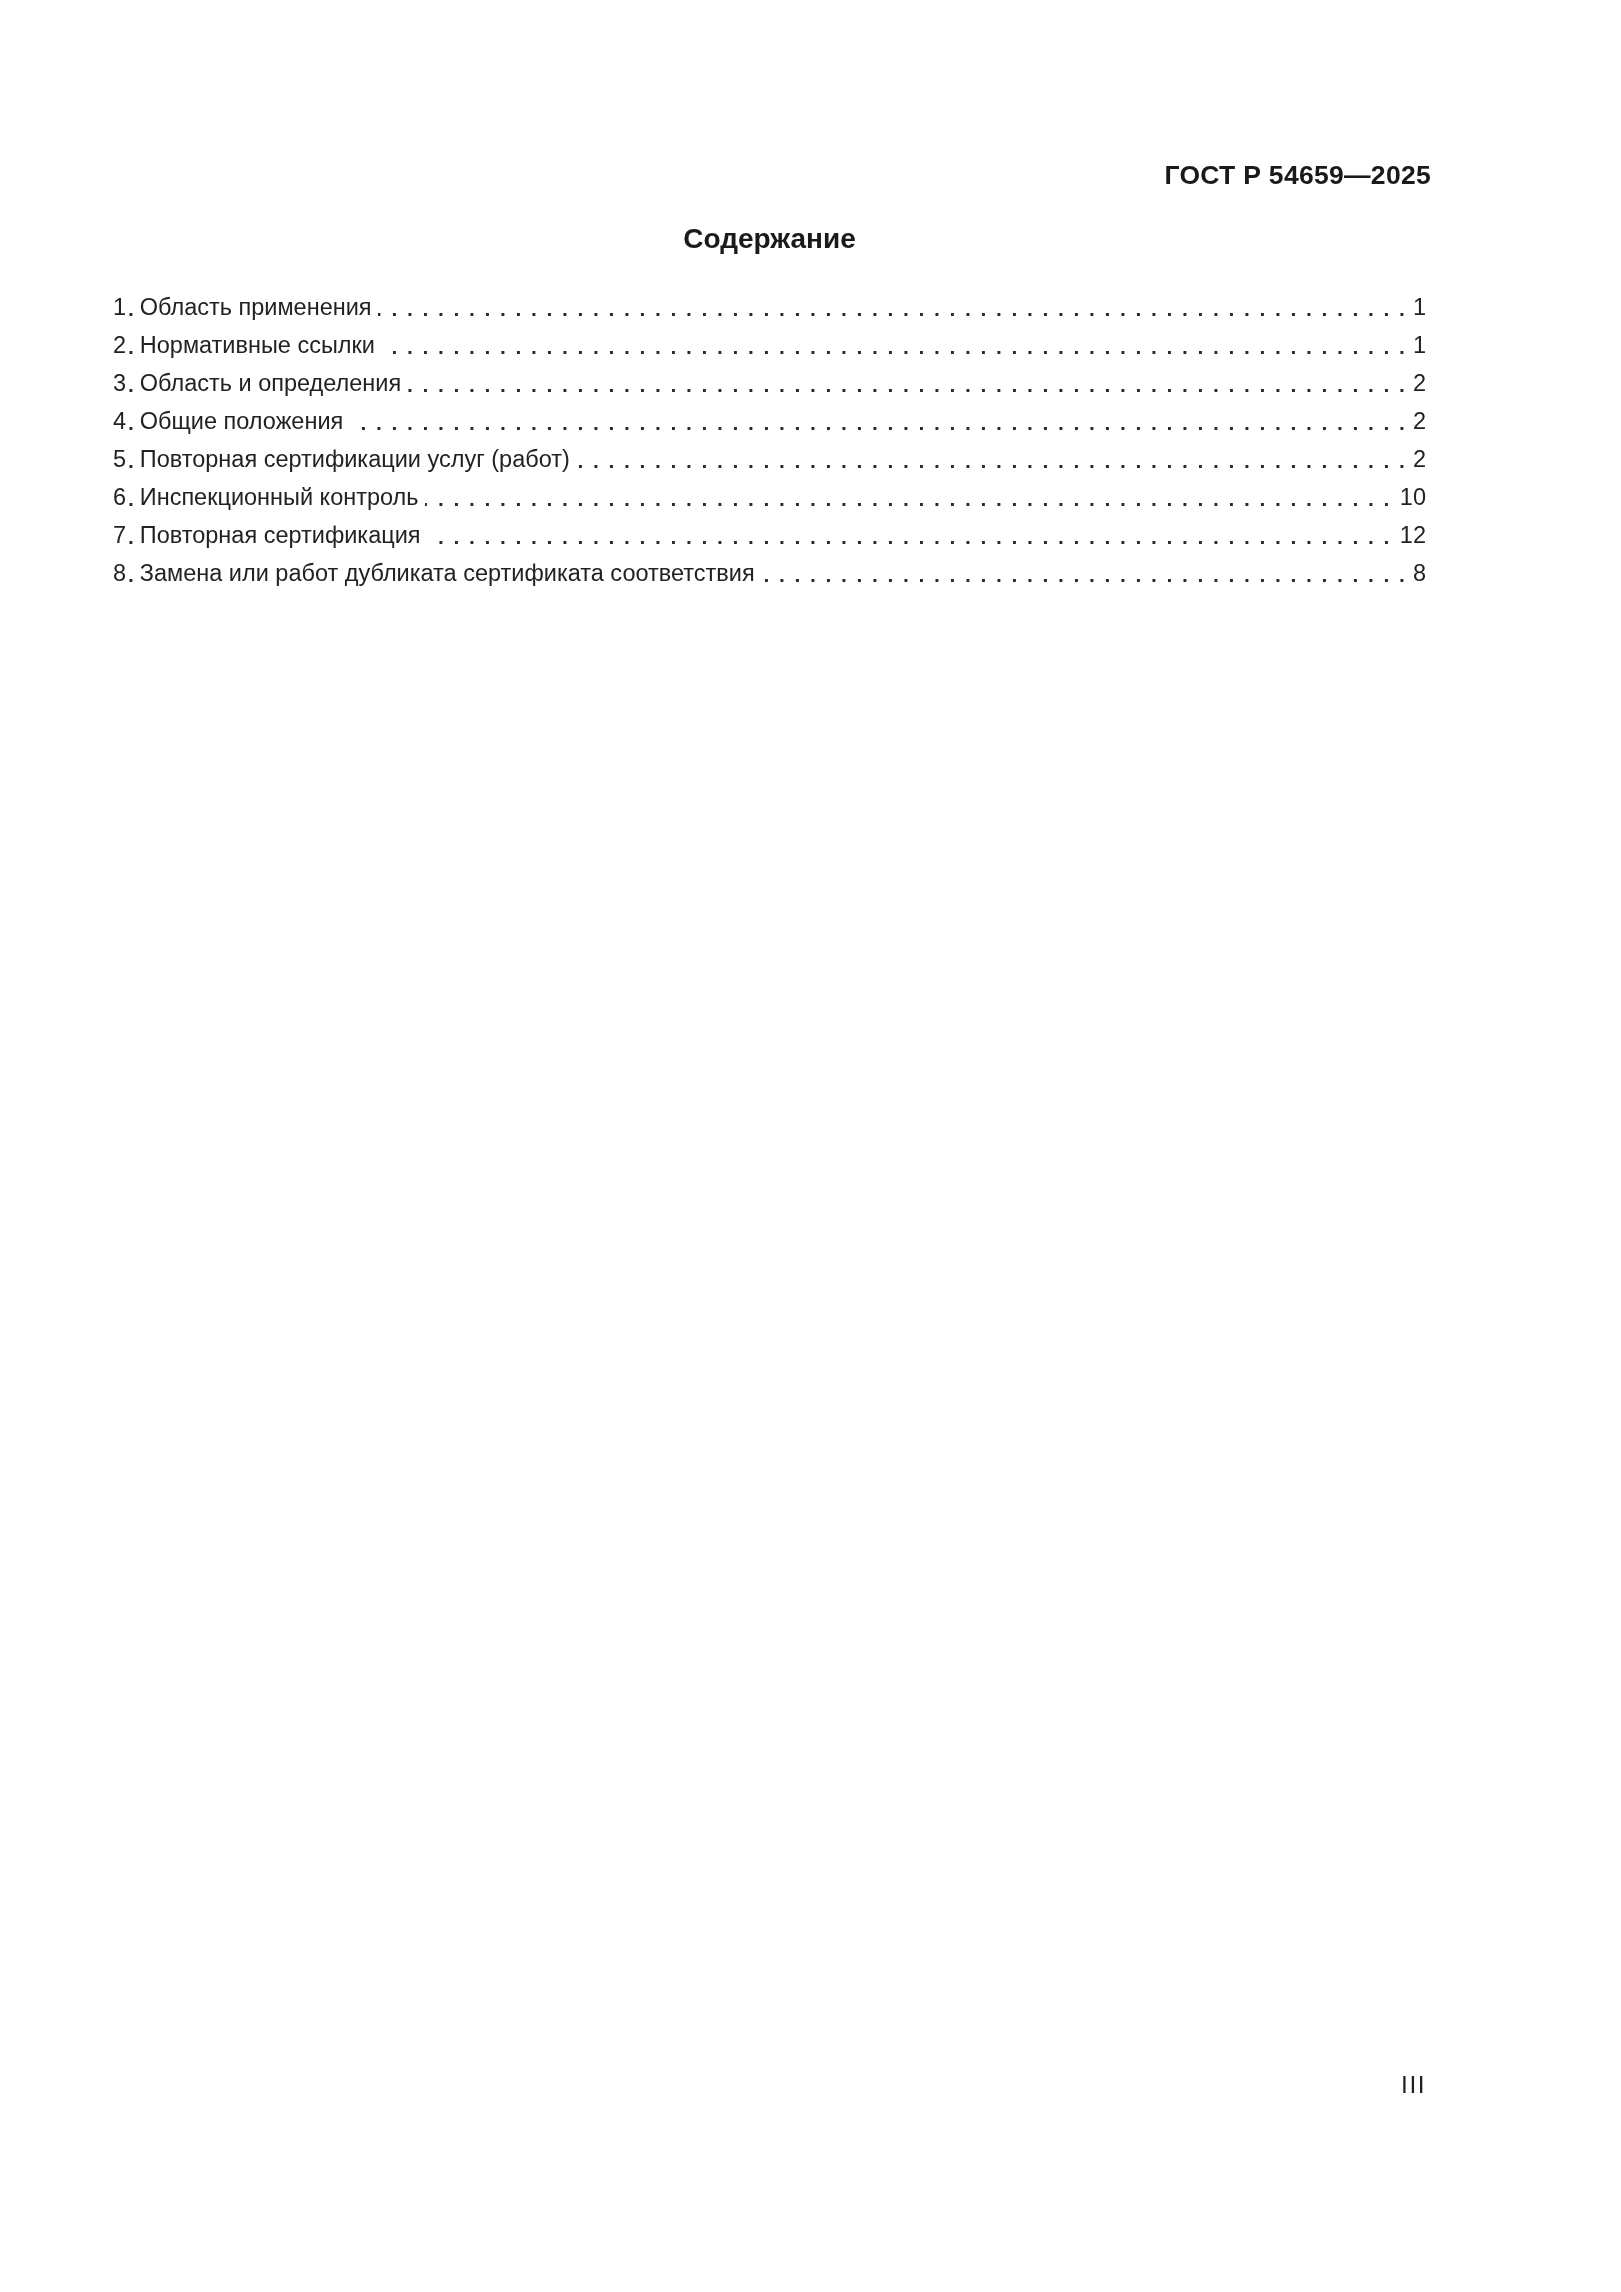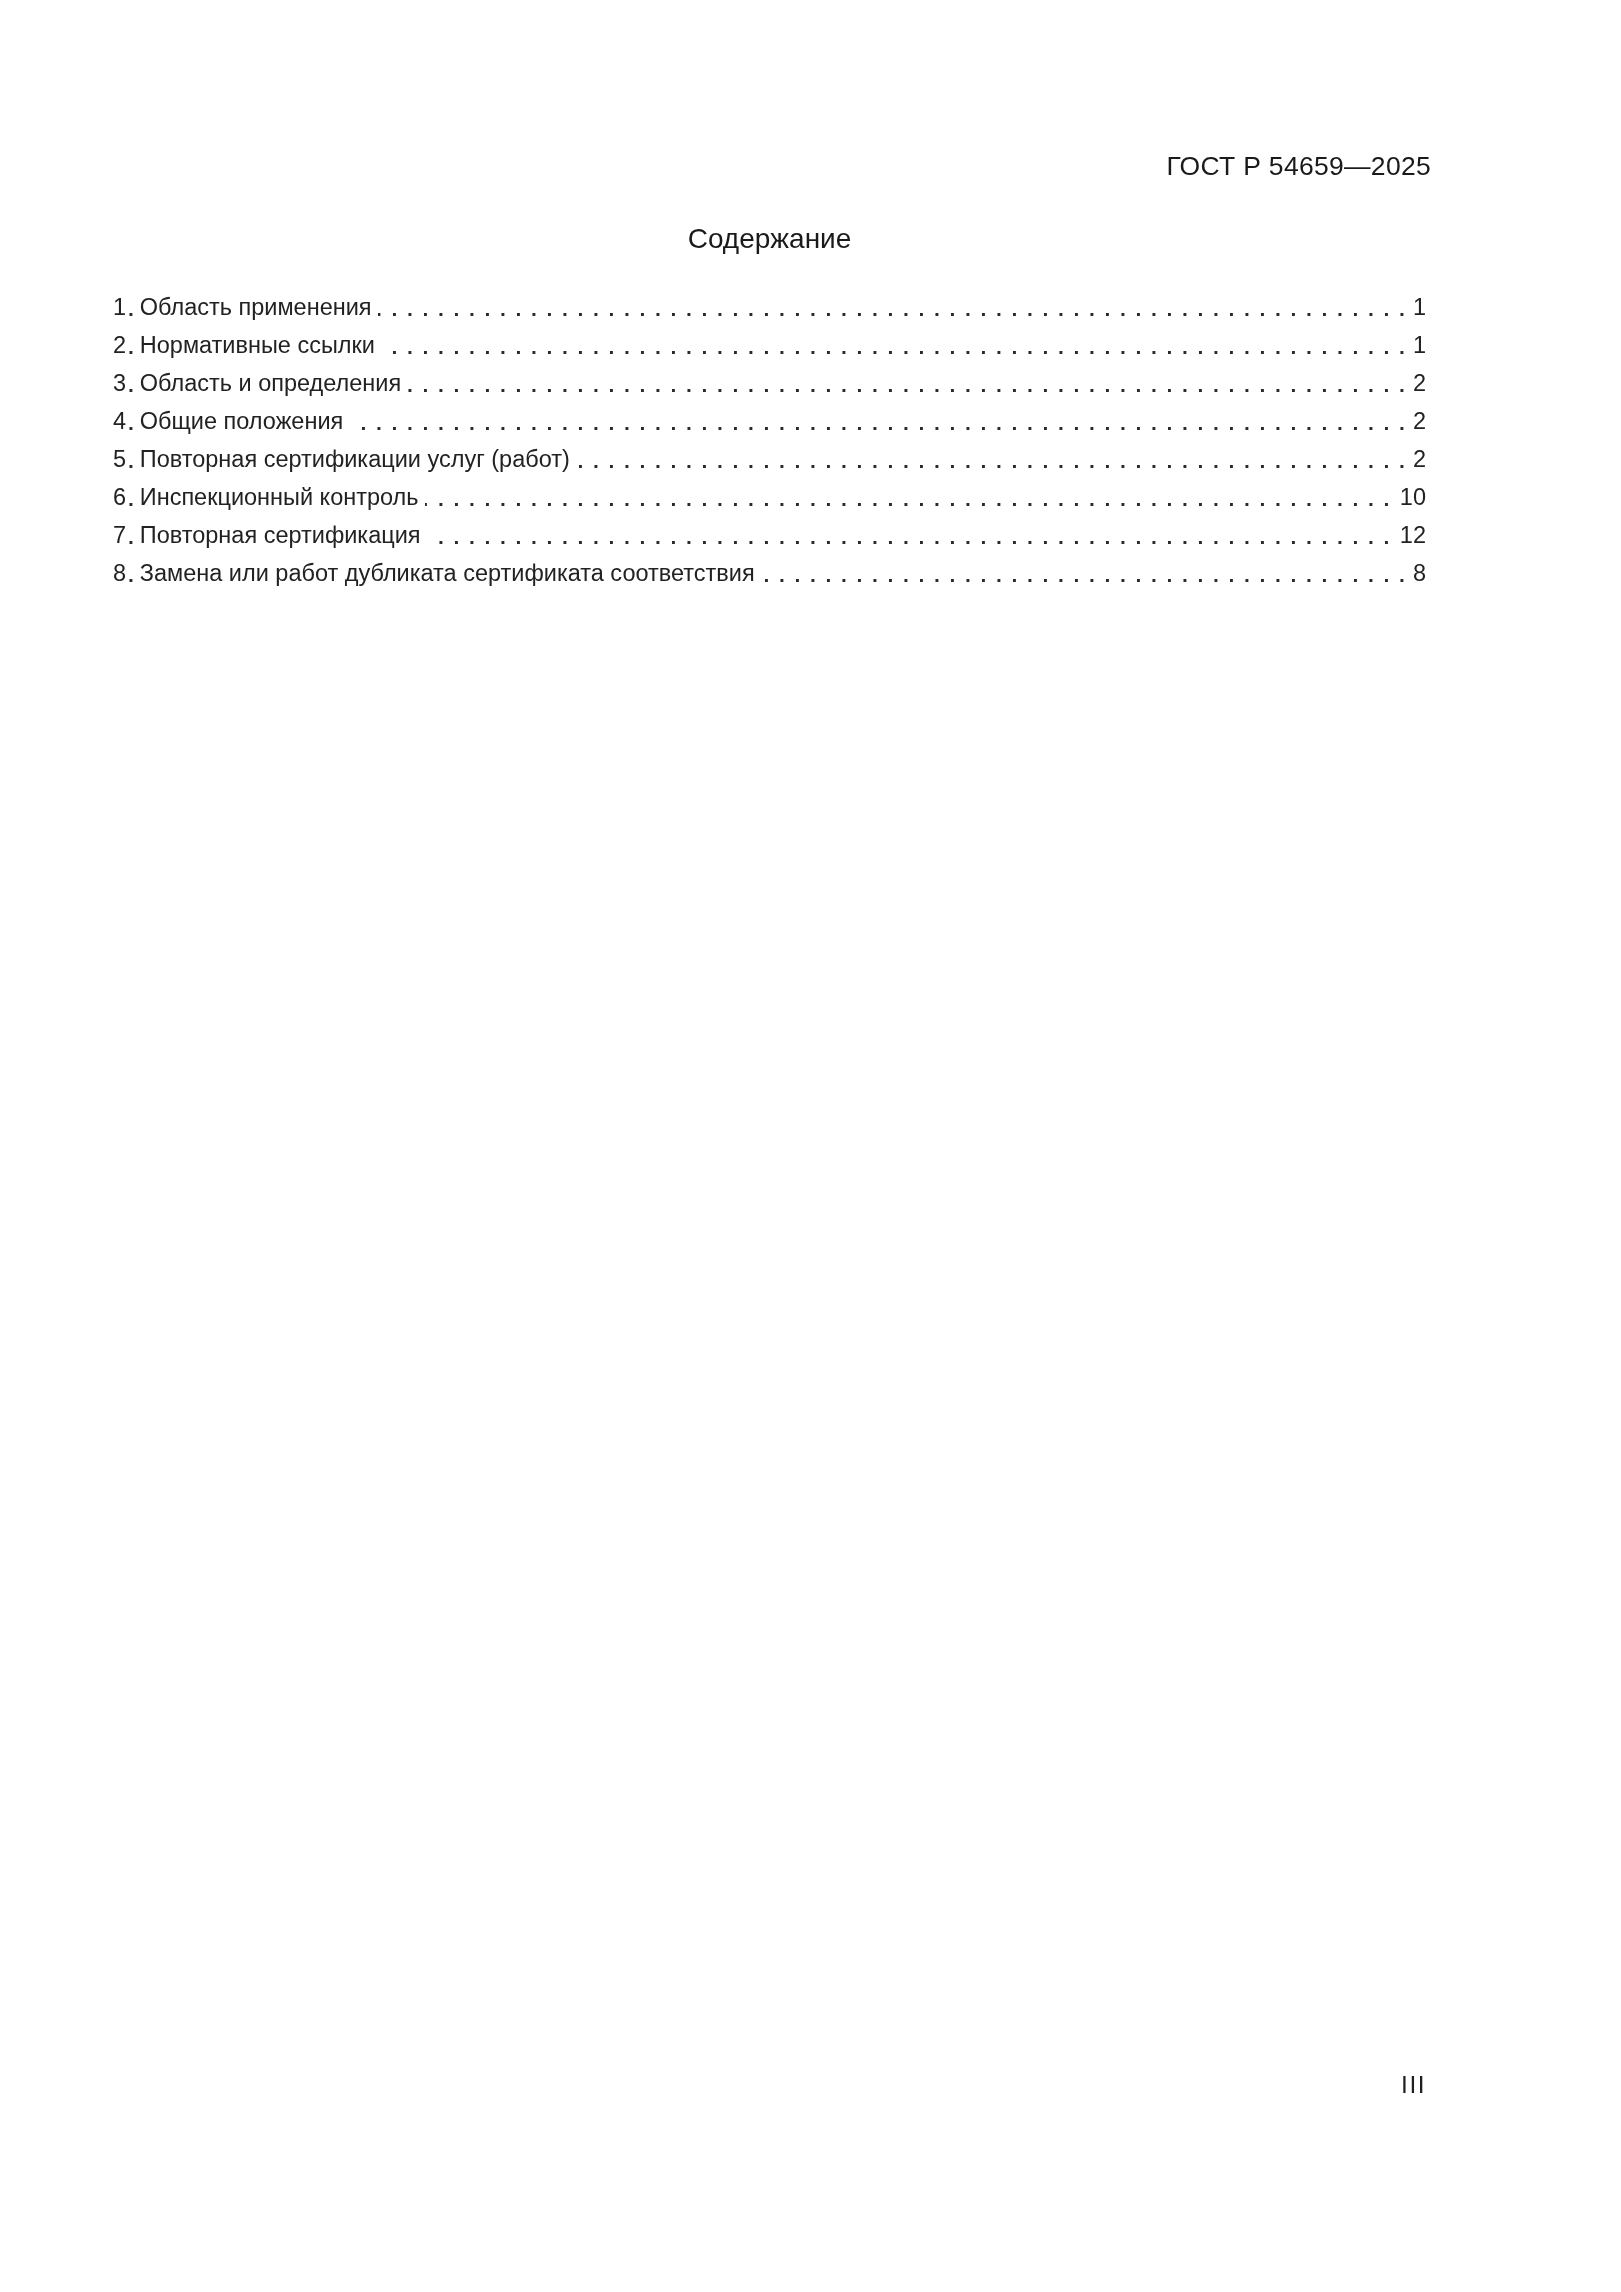--- a/index.html
+++ b/index.html
@@ -11,36 +11,36 @@
     width: 1621px;
     height: 2293px;
     position: relative;
     overflow: hidden;
     font-family: "Liberation Sans", "DejaVu Sans", sans-serif;
     color: #1e1e1e;
     -webkit-font-smoothing: antialiased;
   }
   .doc-header {
     position: absolute;
-    top: 151px;
+    top: 160px;
     right: 190px;
     font-size: 26.5px;
-    font-weight: 400;
+    font-weight: 700;
     letter-spacing: 0.3px;
     color: #1a1a1a;
     white-space: nowrap;
   }
   .doc-title {
     position: absolute;
     top: 223px;
     left: 113px;
     width: 1313px;
     text-align: center;
     font-size: 28px;
-    font-weight: 400;
+    font-weight: 700;
     color: #1a1a1a;
   }
   .toc {
     position: absolute;
     top: 288px;
     left: 113px;
     width: 1313px;
   }
   .toc-row {
     display: flex;

